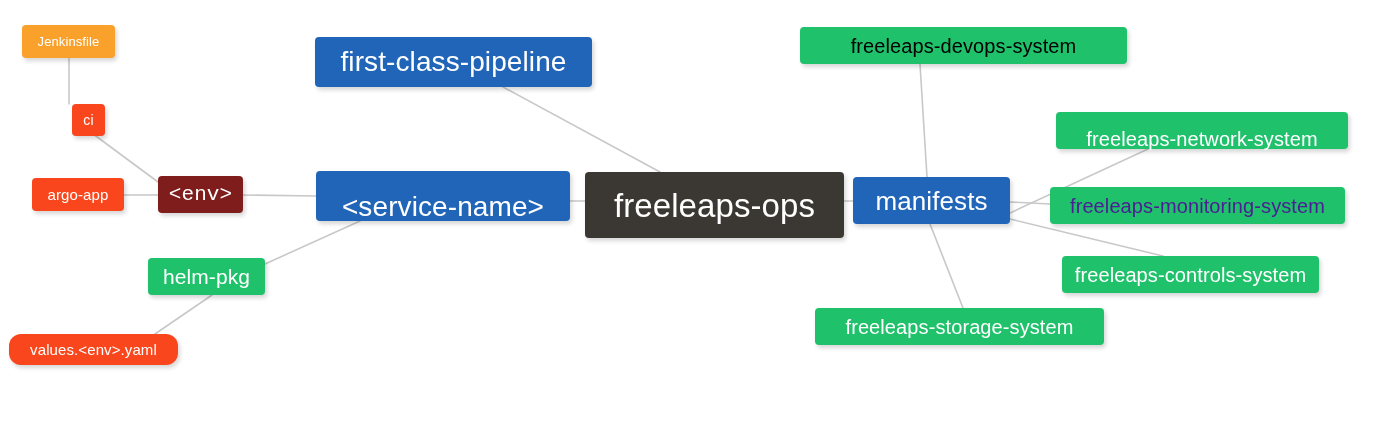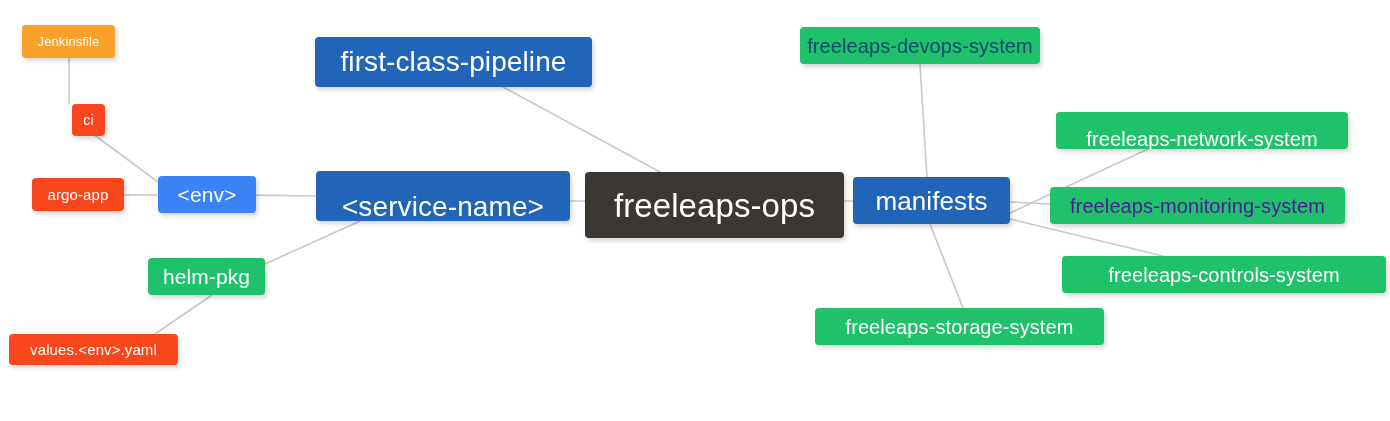--- a/index.html
+++ b/index.html
@@ -71,50 +71,50 @@
   <div id="node-layer">
       <div class="node" style="left: 22px; top: 25px; width: 93px; height: 33px; background: rgb(249, 161, 42); color: rgb(255, 255, 255); font-size: 13px; border-radius: 4px;">
         <span class="node-label">Jenkinsfile</span>
       </div>
       <div class="node" style="left: 52px; top: 104px; width: 33px; height: 32px; background: rgb(249, 70, 28); color: rgb(255, 255, 255); font-size: 14px; border-radius: 4px; margin-left: 20px;">
         <span class="node-label">ci</span>
       </div>
       <div class="node" style="left: 32px; top: 178px; width: 92px; height: 33px; background: rgb(249, 70, 28); color: rgb(255, 255, 255); font-size: 15px; border-radius: 4px;">
         <span class="node-label">argo-app</span>
       </div>
-      <div class="node" style="left: 158px; top: 176px; width: 98px; height: 37px; background: #3b82f6; color: rgb(255, 255, 255); font-size: 21px; border-radius: 4px;">
+      <div class="node" style="left: 158px; top: 176px; width: 85px; height: 37px; background: #7f1d1d; color: rgb(255, 255, 255); font-size: 21px; border-radius: 4px; font-family: Liberation Mono, monospace;">
         <span class="node-label">&lt;env&gt;</span>
       </div>
       <div class="node" style="left: 148px; top: 258px; width: 117px; height: 37px; background: rgb(31, 193, 107); color: rgb(255, 255, 255); font-size: 21px; border-radius: 4px;">
         <span class="node-label">helm-pkg</span>
       </div>
-      <div class="node" style="left: 9px; top: 334px; width: 169px; height: 31px; background: rgb(249, 70, 28); color: rgb(255, 255, 255); font-size: 15px; border-radius: 4px;">
+      <div class="node" style="left: 9px; top: 334px; width: 169px; height: 31px; background: rgb(249, 70, 28); color: rgb(255, 255, 255); font-size: 15px; border-radius: 12px;">
         <span class="node-label">values.&lt;env&gt;.yaml</span>
       </div>
       <div class="node" style="left: 315px; top: 37px; width: 277px; height: 50px; background: rgb(32, 101, 184); color: rgb(255, 255, 255); font-size: 28px; border-radius: 4px;">
         <span class="node-label">first-class-pipeline</span>
       </div>
       <div class="node" style="left: 316px; top: 171px; width: 254px; height: 50px; background: rgb(32, 101, 184); color: rgb(255, 255, 255); font-size: 28px; border-radius: 4px; align-items: flex-end;">
         <span class="node-label">&lt;service-name&gt;</span>
       </div>
       <div class="node" style="left: 585px; top: 172px; width: 259px; height: 66px; background: rgb(59, 55, 51); color: rgb(255, 255, 255); font-size: 33px; border-radius: 4px; align-items: center;">
         <span class="node-label">freeleaps-ops</span>
       </div>
       <div class="node" style="left: 853px; top: 177px; width: 157px; height: 47px; background: rgb(32, 101, 184); color: rgb(255, 255, 255); font-size: 26px; border-radius: 4px; align-items: center;">
         <span class="node-label">manifests</span>
       </div>
-      <div class="node" style="left: 800px; top: 27px; width: 240px; height: 37px; background: rgb(31, 193, 107); color: #0c4a6e; font-size: 20px; border-radius: 4px;">
+      <div class="node" style="left: 800px; top: 27px; width: 327px; height: 37px; background: rgb(31, 193, 107); color: #000000; font-size: 20px; border-radius: 4px;">
         <span class="node-label">freeleaps-devops-system</span>
       </div>
       <div class="node" style="left: 1056px; top: 112px; width: 292px; height: 37px; background: rgb(31, 193, 107); color: rgb(255, 255, 255); font-size: 20px; border-radius: 4px; align-items: flex-end;">
         <span class="node-label">freeleaps-network-system</span>
       </div>
       <div class="node" style="left: 1050px; top: 187px; width: 295px; height: 37px; background: rgb(31, 193, 107); color: #4c1d95; font-size: 20px; border-radius: 4px;">
         <span class="node-label">freeleaps-monitoring-system</span>
       </div>
-      <div class="node" style="left: 1062px; top: 256px; width: 324px; height: 37px; background: rgb(31, 193, 107); color: rgb(255, 255, 255); font-size: 20px; border-radius: 4px;">
+      <div class="node" style="left: 1062px; top: 256px; width: 257px; height: 37px; background: rgb(31, 193, 107); color: rgb(255, 255, 255); font-size: 20px; border-radius: 4px;">
         <span class="node-label">freeleaps-controls-system</span>
       </div>
       <div class="node" style="left: 815px; top: 308px; width: 289px; height: 37px; background: rgb(31, 193, 107); color: rgb(255, 255, 255); font-size: 20px; border-radius: 4px;">
         <span class="node-label">freeleaps-storage-system</span>
       </div>
     </div>
 </div>
 
 </body></html>

